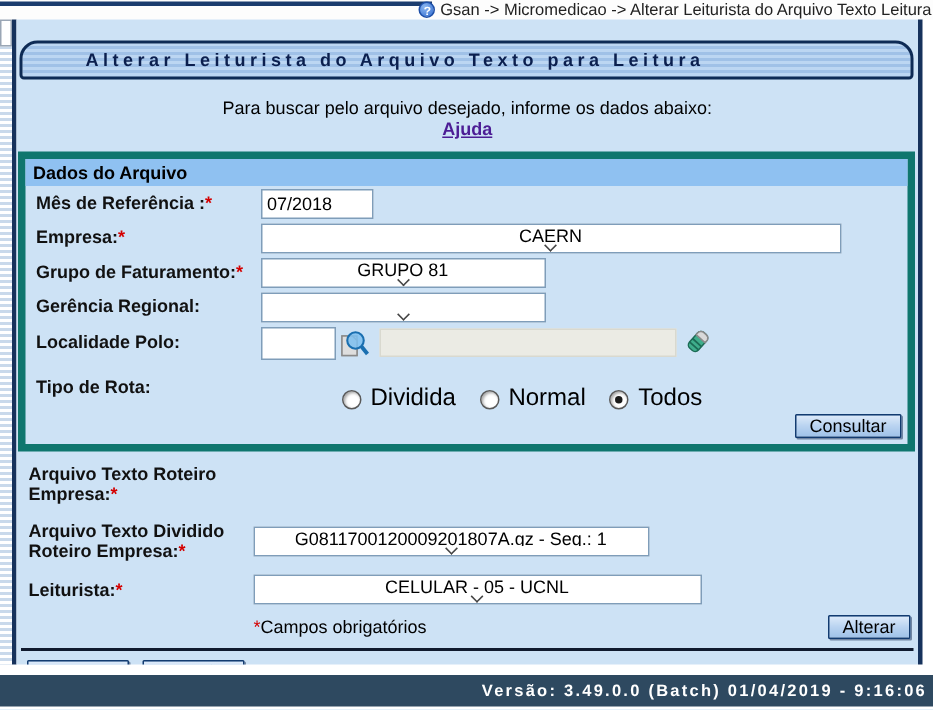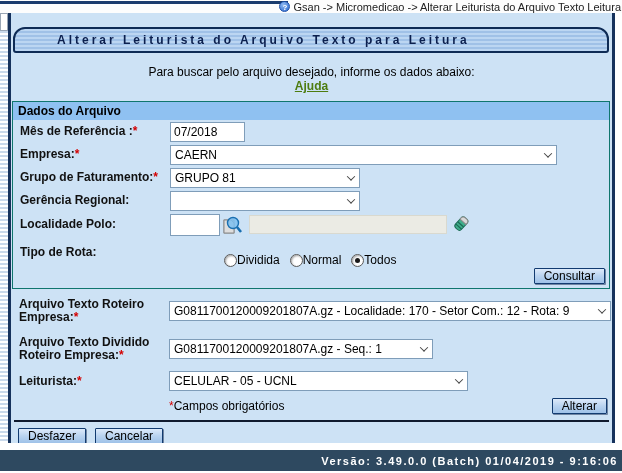--- a/index.html
+++ b/index.html
@@ -27,40 +27,40 @@
 
   
   .titletab { margin:14px 3px 0 2px; height:26px; border:2px solid #0e2b55; border-radius:12px 12px 3px 3px;
               background:repeating-linear-gradient(to bottom,#bcd6f2 0 2px,#a0c1e7 2px 4px);
               color:#0b1f4e; font-size:12px; font-weight:bold; letter-spacing:3px;
               line-height:22px; padding-left:42px; white-space:nowrap; overflow:hidden; }
 
   
   .intro { margin-top:12px; padding:0 7px; display:flex; justify-content:space-between; align-items:center;
            font-size:12px; color:#000;flex-direction:column; }
-  .ajuda { color:#4d7c0f; font-weight:bold; text-decoration:underline; cursor:pointer; }
-
-  
-  .fieldset { margin:8px 2px 0 1px; border:1px solid #0f766e; padding-bottom:3px; }
+  .ajuda { color:#4c1d95; font-weight:bold; text-decoration:underline; cursor:pointer; }
+
+  
+  .fieldset { margin:8px 2px 0 1px; border:5px solid #0f766e; padding-bottom:3px; }
   .sechead { height:18px; background:#8fc1f1; font-size:12px; font-weight:bold; color:#000;
              line-height:18px; padding-left:5px; }
   .row { min-height:23px; display:flex; align-items:center; padding-left:7px; }
   .lbl { width:150px; font-size:12px; font-weight:bold; color:#111; line-height:13px; flex:0 0 150px; }
   .req { color:#d40000; }
   .tin { height:20px; border:1px solid #7f9db9; background:#fff; font-size:12px; padding:0 3px;
          font-family:"Liberation Sans", sans-serif; color:#000; }
   .sel { height:20px; border:1px solid #7f9db9; background:#fff; display:flex; align-items:center;
-         justify-content:space-between; padding:0 5px 0 4px; font-size:12px; color:#000; cursor:default; }
+         justify-content:space-between; padding:0 5px 0 4px; font-size:12px; color:#000; cursor:default;flex-direction:column; }
   .sel .tx { white-space:nowrap; overflow:hidden; }
   .chev { width:6px; height:6px; border-right:1.4px solid #444; border-bottom:1.4px solid #444;
           transform:rotate(45deg) translate(-1px,-1px); flex:0 0 auto; }
   .grayfield { height:19px; width:198px; background:#ebebe4; border:1px solid #d9d9cf; margin-left:6px; }
   .iconbtn { margin-left:3px; cursor:pointer; display:inline-flex; }
 
-  .radios { display:flex; align-items:center; margin-left:54px; font-size:12px; color:#000;margin-top:16px; }
+  .radios { display:flex; align-items:center; gap:6px; margin-left:54px; font-size:16px; color:#000;margin-top:16px; }
   .radio { width:13px; height:13px; border-radius:50%; background:#fff; border:1px solid #595959;
            box-shadow:inset 1px 1px 2px rgba(0,0,0,.35); position:relative; cursor:pointer; flex:0 0 auto; }
   .radio.sel-on::after { content:""; position:absolute; left:3px; top:3px; width:5px; height:5px;
            border-radius:50%; background:#1a1a1a; }
   .rlabel { margin-right:10px; }
 
   .btn { height:16px; border:1px solid #123b70; border-radius:1px; color:#000; font-size:12px;
          font-family:"Liberation Sans", sans-serif; padding:0 9px; cursor:pointer;
          background:linear-gradient(180deg,#ddeafa 0%,#b9d3f0 50%,#9fc2e8 100%);
          box-shadow:1px 1px 0 rgba(20,40,80,.5); }
@@ -172,24 +172,20 @@
         </span>
       </div>
 
       <div class="consultarrow">
         <button class="btn">Consultar</button>
       </div>
     </div>
 
     <div class="lrow" style="min-height:32px">
       <span class="lbl"><span>Arquivo Texto Roteiro Empresa:</span><span class="req">*</span></span>
-      <div class="sel" style="width:442px">
-        <span class="tx">G0811700120009201807A.gz - Localidade: 170 - Setor Com.: 12 - Rota: 9</span>
-        <span class="chev"></span>
-      </div>
     </div>
 
     <div class="lrow" style="min-height:32px">
       <span class="lbl"><span>Arquivo Texto Dividido Roteiro Empresa:</span><span class="req">*</span></span>
       <div class="sel" style="width:264px">
         <span class="tx">G0811700120009201807A.gz - Seq.: 1</span>
         <span class="chev"></span>
       </div>
     </div>
 

